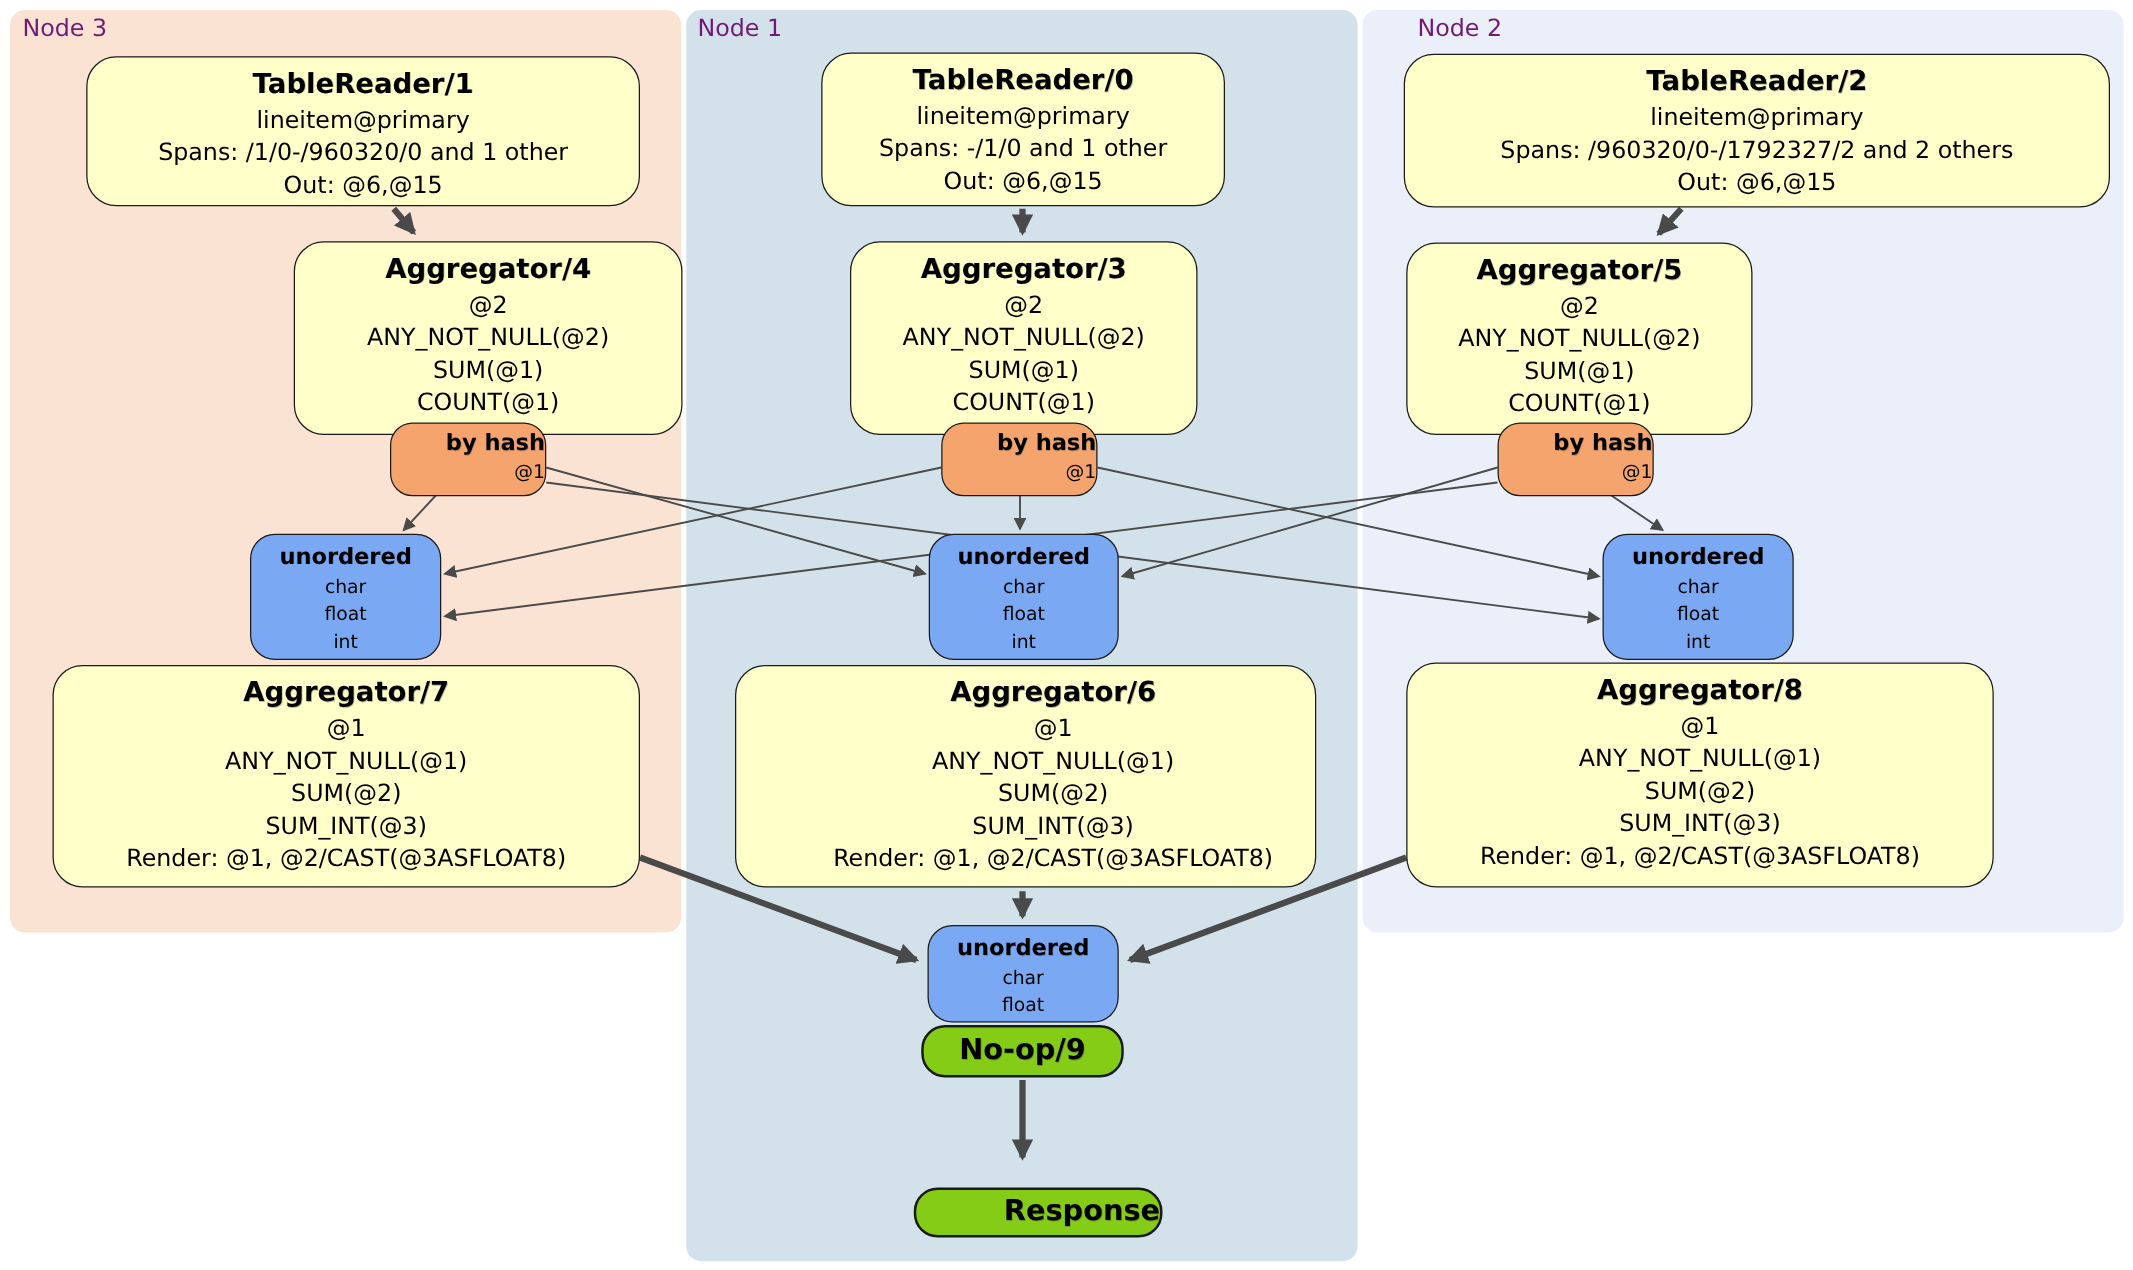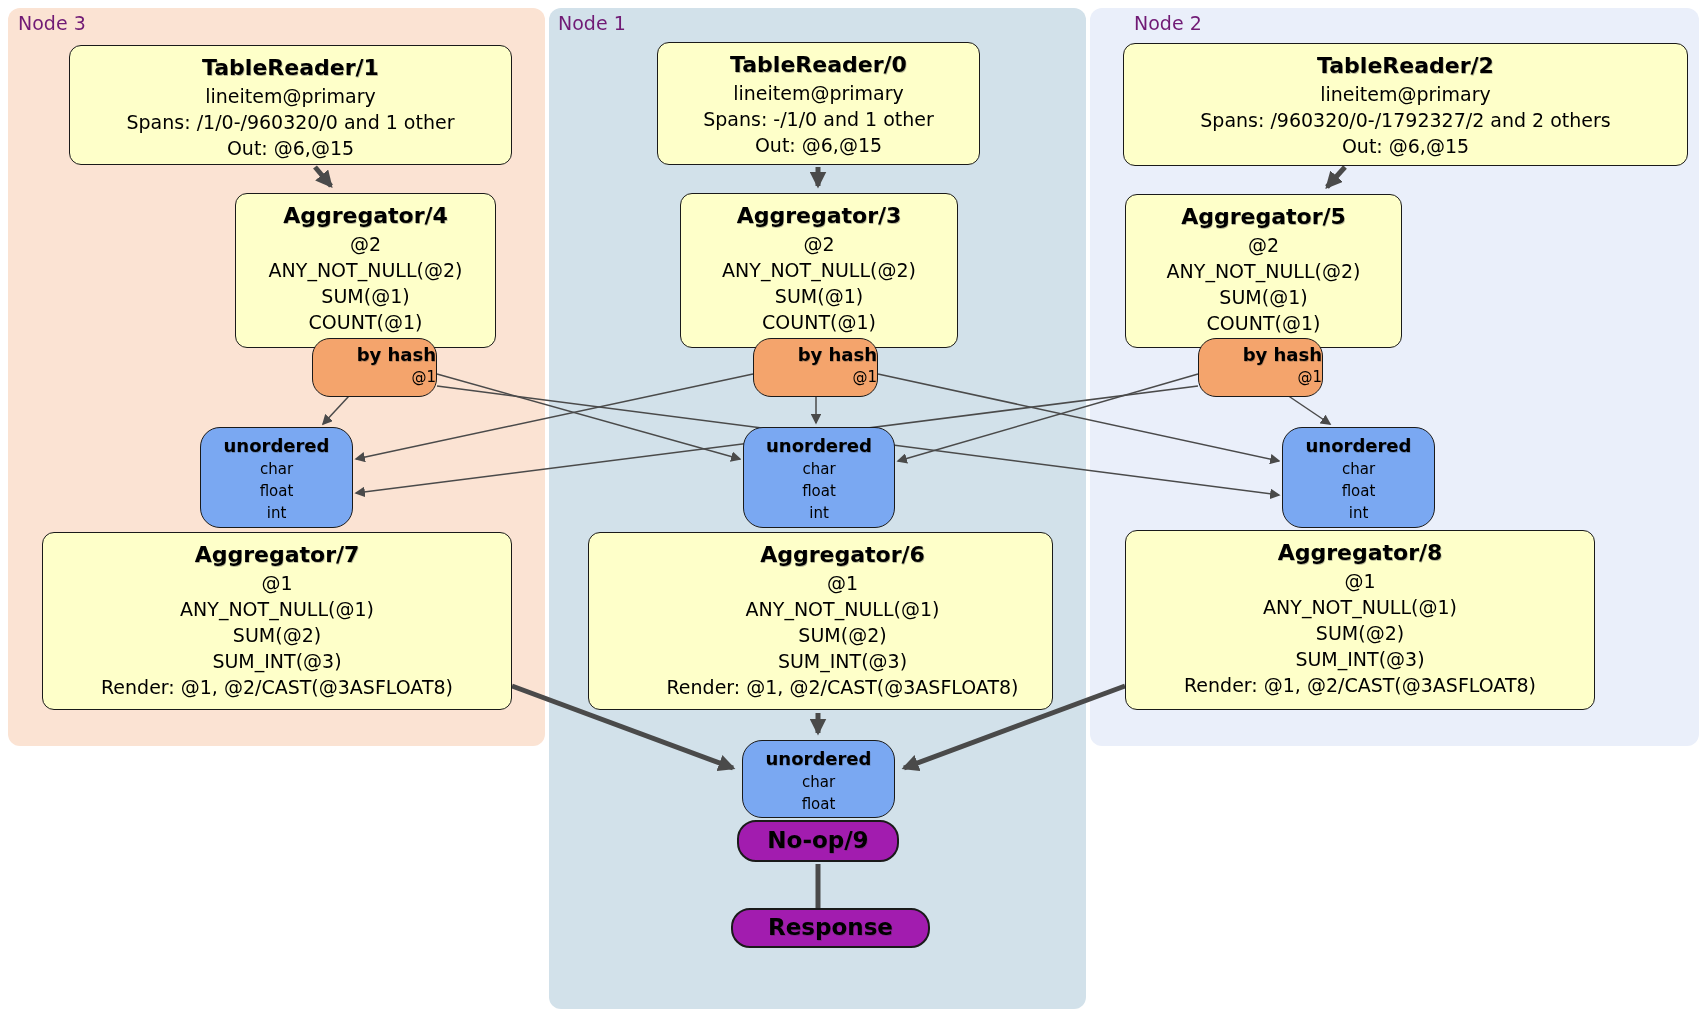--- a/index.html
+++ b/index.html
@@ -4,34 +4,34 @@
 <style>
   html,body{margin:0;padding:0;background:#ffffff;}
   .canvas{
     position:relative;width:1706px;height:1016px;background:#ffffff;overflow:hidden;
     font-family:"DejaVu Sans","Liberation Sans",sans-serif;color:#000;
   }
   .region{position:absolute;border-radius:12px;z-index:0;}
   .region-label{position:absolute;font-size:19px;color:#701a75;z-index:3;}
   svg.edges{position:absolute;left:0;top:0;z-index:1;}
   .pbox{
-    position:absolute;z-index:2;border:1.6px solid #1a1a1a;border-radius:12px;
+    position:absolute;z-index:2;border:1.6px solid #1a1a1a;border-radius:24px;
     text-align:center;box-sizing:border-box;padding-top:7px;
   }
   .yellow{background:#feffc9;}
   .router{background:#f4a46c;border-radius:18px;padding-top:4px;z-index:2;text-align:right;}
   .sync{background:#7aa8f2;border-radius:20px;padding-top:6px;z-index:2;}
   .ptitle{font-weight:bold;font-size:22px;line-height:30px;text-shadow:0.6px 0.6px 0 rgba(60,60,60,0.35);}
   .pline{font-size:19px;line-height:26px;white-space:nowrap;}
   .rtitle{font-weight:bold;font-size:18px;line-height:24px;text-shadow:0.5px 0.5px 0 rgba(60,60,60,0.3);}
   .rline{font-size:15px;line-height:20px;}
   .stitle{font-weight:bold;font-size:18px;line-height:24px;text-shadow:0.5px 0.5px 0 rgba(60,60,60,0.3);text-align:center;}
   .sline{font-size:15px;line-height:22px;}
   .smallbox{position:absolute;z-index:2;border:2px solid #1a1a1a;border-radius:19px;
-    background:#a21caf;text-align:center;box-sizing:border-box;}
+    background:#84cc16;text-align:center;box-sizing:border-box;}
   .smalltitle{font-weight:bold;font-size:23px;line-height:36px;text-shadow:0.6px 0.6px 0 rgba(60,60,60,0.35);}
 </style>
 </head>
 <body>
 
 <div class="canvas">
 
   <div class="region" style="left: 8px; top: 8px; width: 537px; height: 738px; background-color: rgb(251, 227, 211);"></div>
   <div class="region" style="left: 549px; top: 8px; width: 537px; height: 1001px; background-color: rgb(210, 225, 234);"></div>
   <div class="region" style="left: 1090px; top: 8px; width: 609px; height: 738px; background-color: rgb(234, 239, 250);"></div>
@@ -73,21 +73,21 @@
     </g>
   </svg>
 
   <div class="pbox yellow" style="left:69px;top:45px;width:443px;height:120px;">
     <div class="ptitle">TableReader/1</div>
     <div class="pline">lineitem@primary</div>
     <div class="pline">Spans: /1/0-/960320/0 and 1 other</div>
     <div class="pline">Out: @6,@15</div>
   </div>
 
-  <div class="pbox yellow" style="left:235px;top:193px;width:261px;height:155px;">
+  <div class="pbox yellow" style="left:235px;top:193px;width:311px;height:155px;">
     <div class="ptitle">Aggregator/4</div>
     <div class="pline">@2</div>
     <div class="pline">ANY_NOT_NULL(@2)</div>
     <div class="pline">SUM(@1)</div>
     <div class="pline">COUNT(@1)</div>
   </div>
 
   <div class="pbox router" style="left: 312px; top: 338px; width: 125px; height: 59px; background-color: rgb(244, 164, 108);">
     <div class="rtitle">by hash</div>
     <div class="rline">@1</div>
@@ -184,17 +184,17 @@
   <div class="pbox sync" style="left: 742px; top: 740px; width: 153px; height: 78px; background-color: rgb(122, 168, 242);">
     <div class="stitle">unordered</div>
     <div class="sline">char</div>
     <div class="sline">float</div>
   </div>
 
   <div class="smallbox" style="left:737px;top:820px;width:162px;height:42px;">
     <div class="smalltitle">No-op/9</div>
   </div>
 
-  <div class="smallbox" style="left:731px;top:908px;width:199px;height:40px;">
+  <div class="smallbox" style="left:731px;top:950px;width:199px;height:40px;text-align:right;">
     <div class="smalltitle" style="line-height:34px;">Response</div>
   </div>
 
 </div>
 
 </body></html>

